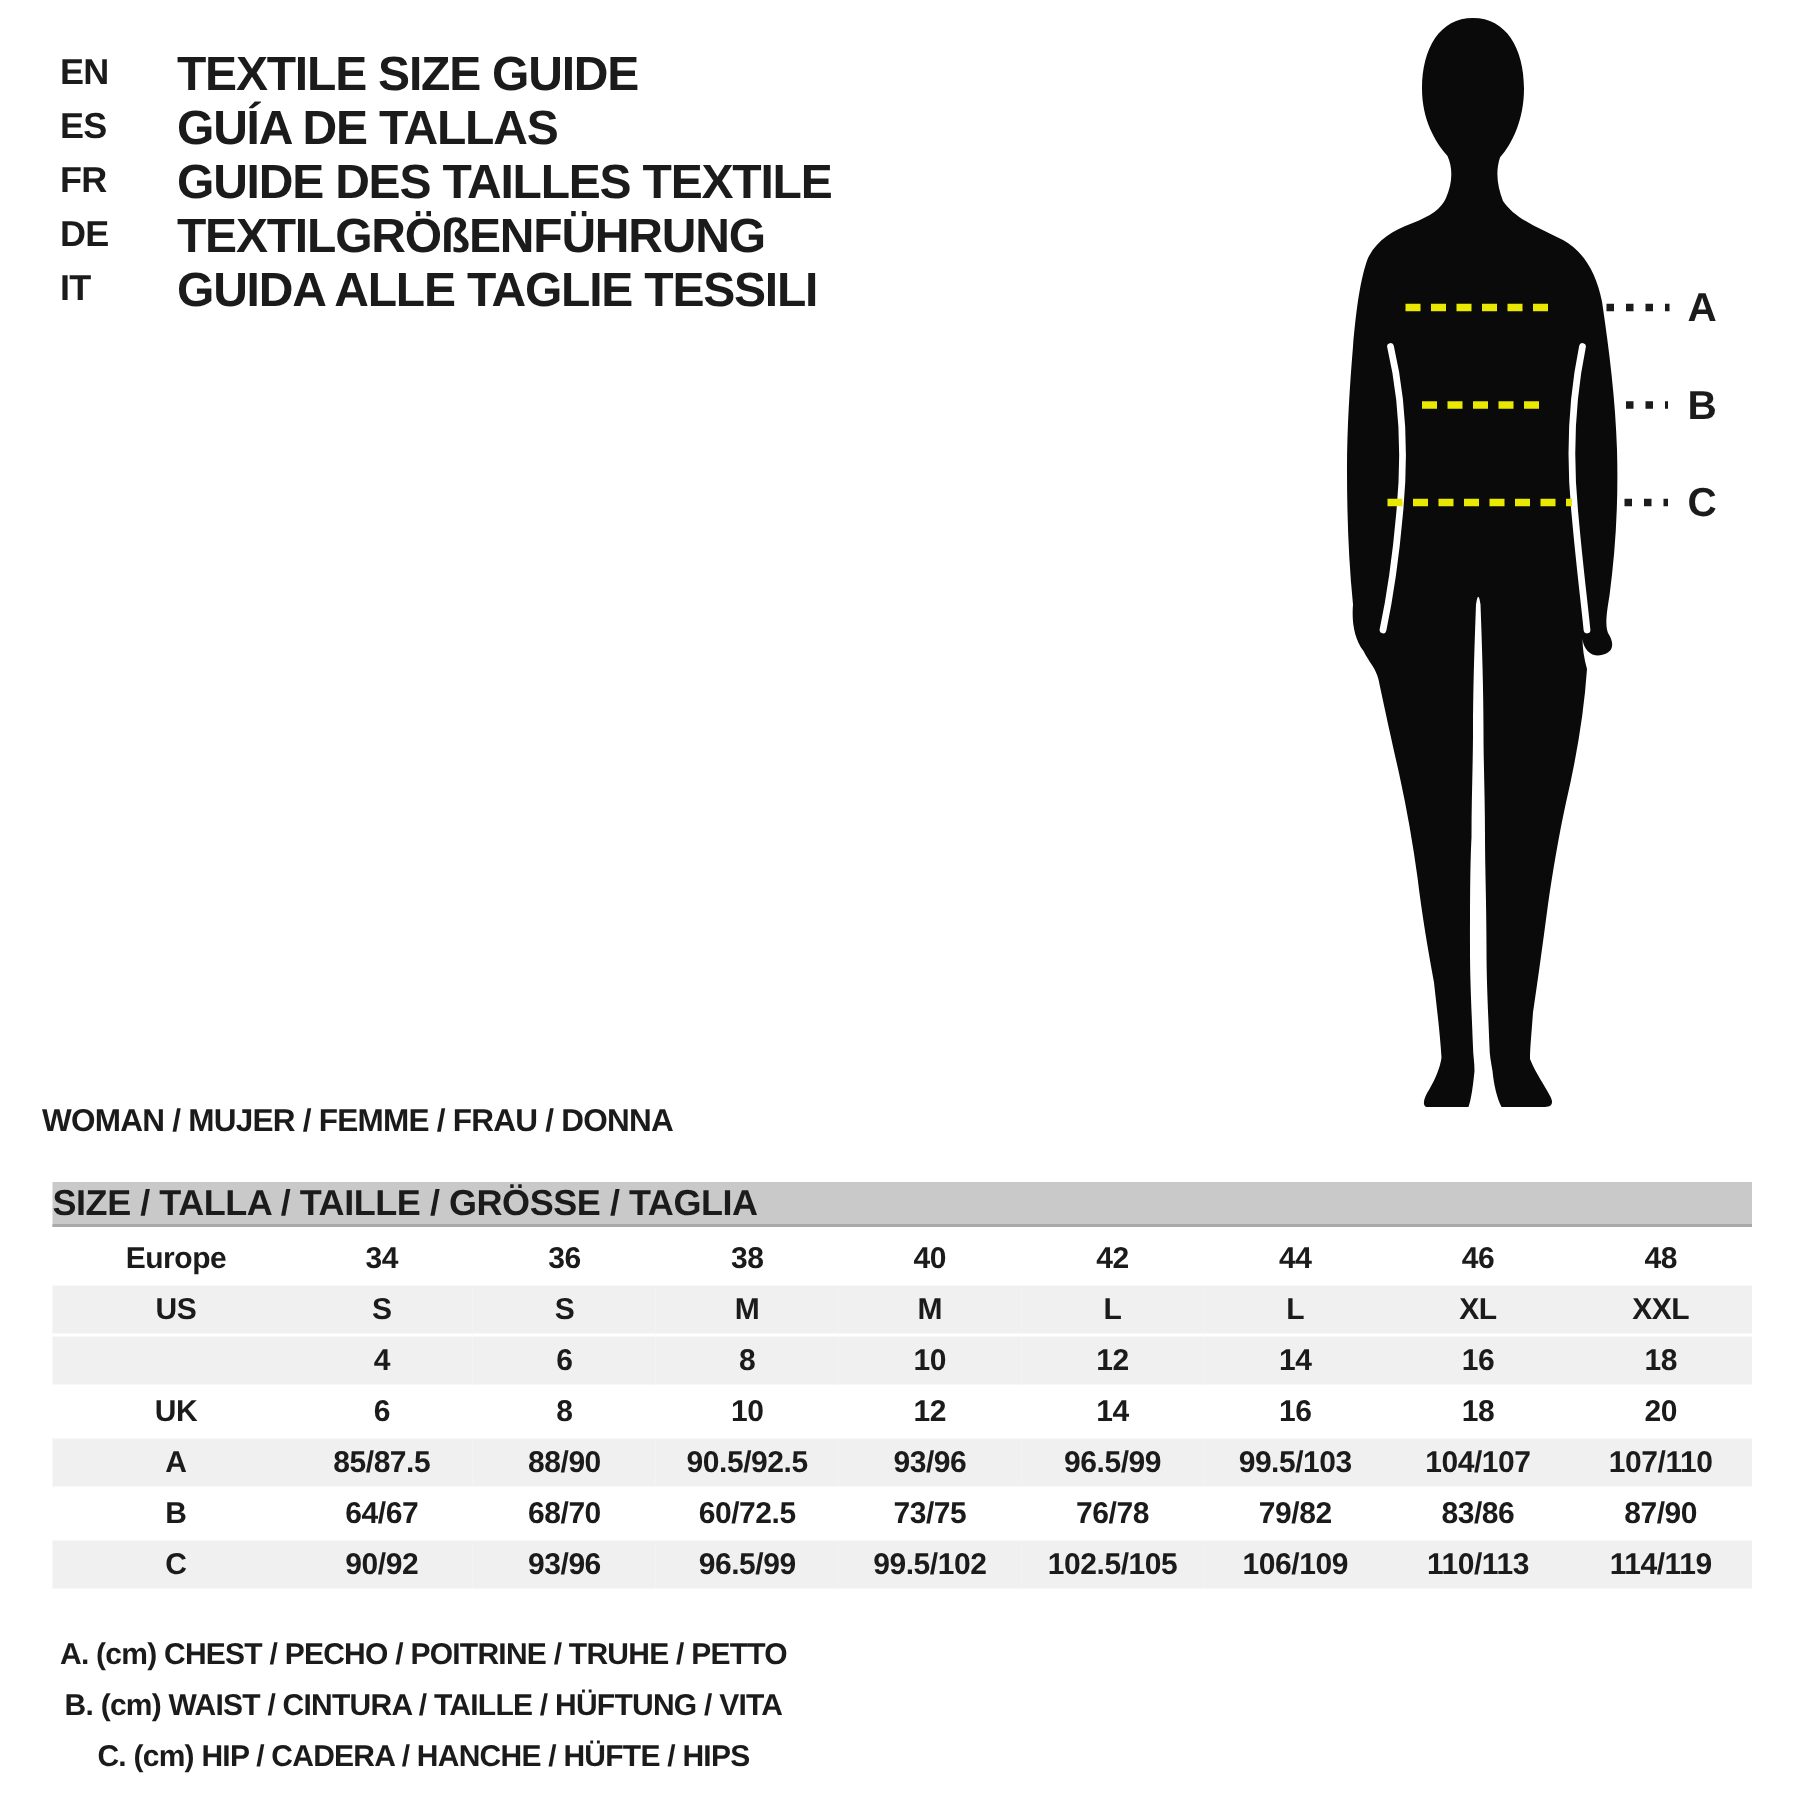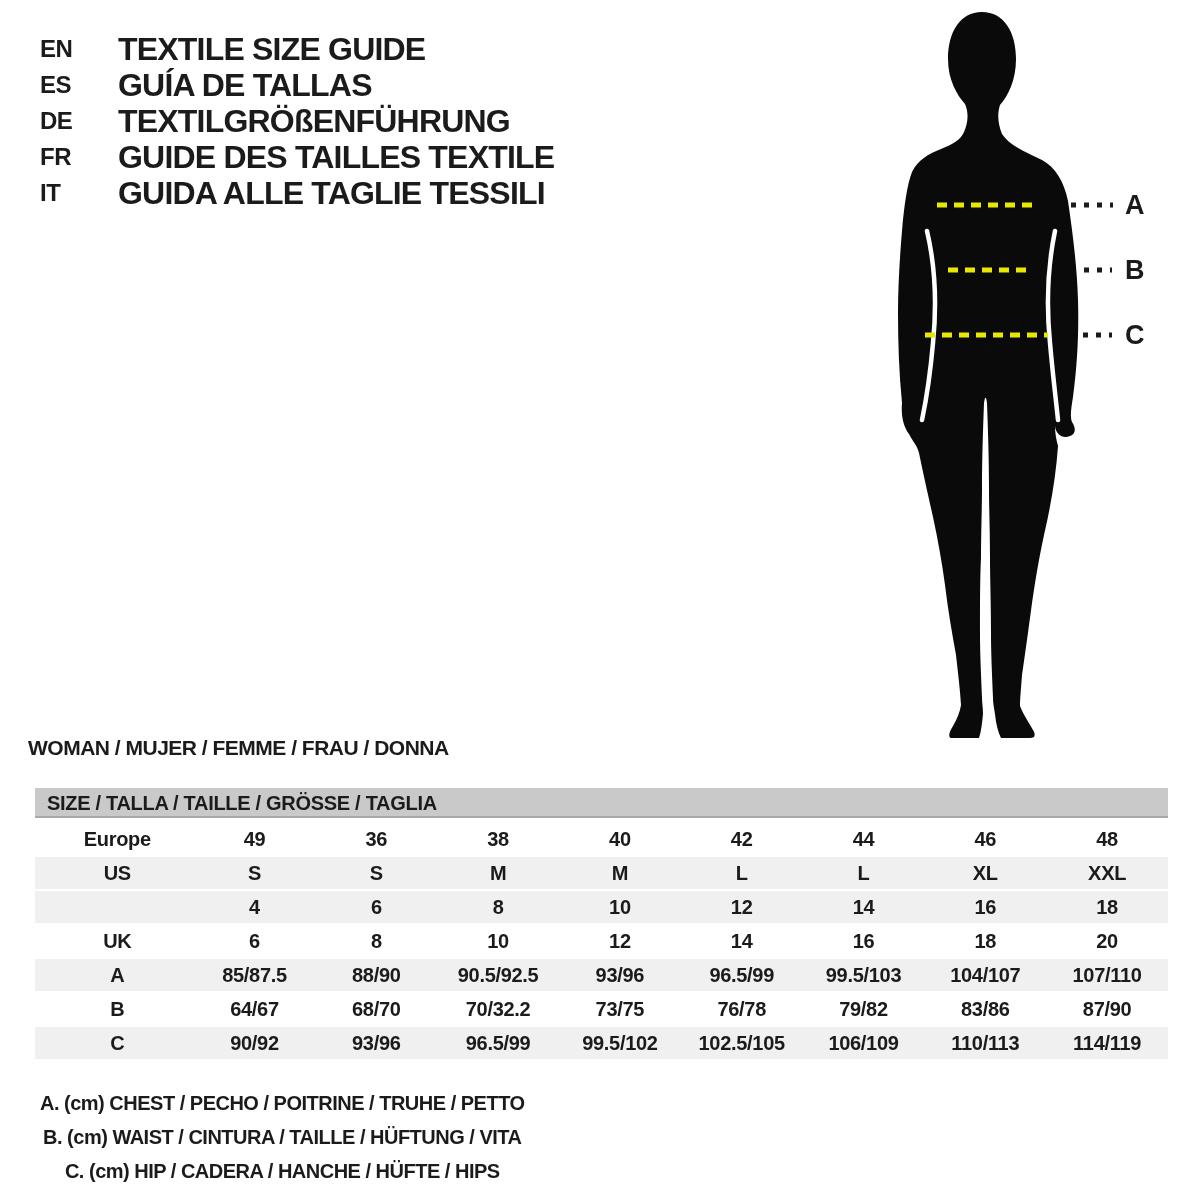--- a/index.html
+++ b/index.html
@@ -21,22 +21,22 @@
   .sliver{stroke:#ffffff;stroke-width:4.5;fill:none;stroke-linecap:round;}
   .yline{stroke:var(--measure-line-yellow,#e8e800);stroke-width:5;stroke-dasharray:10 7;fill:none;}
   .dline{stroke:var(--text-black,#161616);stroke-width:5;stroke-dasharray:5 8;fill:none;}
   .measure-label{font-size:27px;font-weight:700;fill:var(--text-black,#161616);}
   
   .gender-heading{position:absolute;left:28px;top:736px;margin:0;font-size:21px;font-weight:700;letter-spacing:-0.5px;}
   
   .size-table{position:absolute;left:35px;top:788px;width:1133px;}
   .table-header{
     height:30px;line-height:30px;background:var(--table-header-gray,#c9c9c9);
-    border-bottom:2px solid #a9a9a9;padding-left:12px;box-sizing:border-box;
-    font-size:20px;font-weight:700;letter-spacing:-0.3px;margin-bottom:3px;
+    border-bottom:2px solid #a9a9a9;padding-left:0;box-sizing:border-box;
+    font-size:24px;font-weight:700;letter-spacing:-0.3px;margin-bottom:3px;
   }
   .size-table table{width:100%;border-collapse:collapse;table-layout:fixed;}
   .size-table td{
     height:32px;font-size:20px;font-weight:700;letter-spacing:-0.3px;
     text-align:center;padding:0;border-top:2px solid #ffffff;
   }
   .size-table td.rowlabel{text-align:center;padding-left:6px;}
   .size-table tr.shaded td{background:var(--row-shade-gray,#f0f0f0);}
   .size-table col.labelcol{width:14%;}
   
@@ -51,26 +51,26 @@
   <section class="lang-list">
     <div class="lang-row">
       <span class="lang-code">EN</span>
       <span class="lang-title">TEXTILE SIZE GUIDE</span>
     </div>
     <div class="lang-row">
       <span class="lang-code">ES</span>
       <span class="lang-title">GUÍA DE TALLAS</span>
     </div>
     <div class="lang-row">
+      <span class="lang-code">FR</span>
+      <span class="lang-title">GUIDE DES TAILLES TEXTILE</span>
+    </div>
+    <div class="lang-row">
       <span class="lang-code">DE</span>
       <span class="lang-title">TEXTILGRÖßENFÜHRUNG</span>
-    </div>
-    <div class="lang-row">
-      <span class="lang-code">FR</span>
-      <span class="lang-title">GUIDE DES TAILLES TEXTILE</span>
     </div>
     <div class="lang-row">
       <span class="lang-code">IT</span>
       <span class="lang-title">GUIDA ALLE TAGLIE TESSILI</span>
     </div>
   </section>
 
   <figure class="figure-wrap">
     <svg viewBox="0 0 340 745">
 
@@ -160,21 +160,21 @@
           <col>
           <col>
           <col>
           <col>
           <col>
           <col>
       </colgroup>
       <tbody>
           <tr>
             <td class="rowlabel">Europe</td>
-            <td>49</td>
+            <td>34</td>
             <td>36</td>
             <td>38</td>
             <td>40</td>
             <td>42</td>
             <td>44</td>
             <td>46</td>
             <td>48</td>
           </tr>
           <tr class="shaded">
             <td class="rowlabel">US</td>
@@ -217,21 +217,21 @@
             <td>93/96</td>
             <td>96.5/99</td>
             <td>99.5/103</td>
             <td>104/107</td>
             <td>107/110</td>
           </tr>
           <tr>
             <td class="rowlabel">B</td>
             <td>64/67</td>
             <td>68/70</td>
-            <td>70/32.2</td>
+            <td>60/72.5</td>
             <td>73/75</td>
             <td>76/78</td>
             <td>79/82</td>
             <td>83/86</td>
             <td>87/90</td>
           </tr>
           <tr class="shaded">
             <td class="rowlabel">C</td>
             <td>90/92</td>
             <td>93/96</td>

